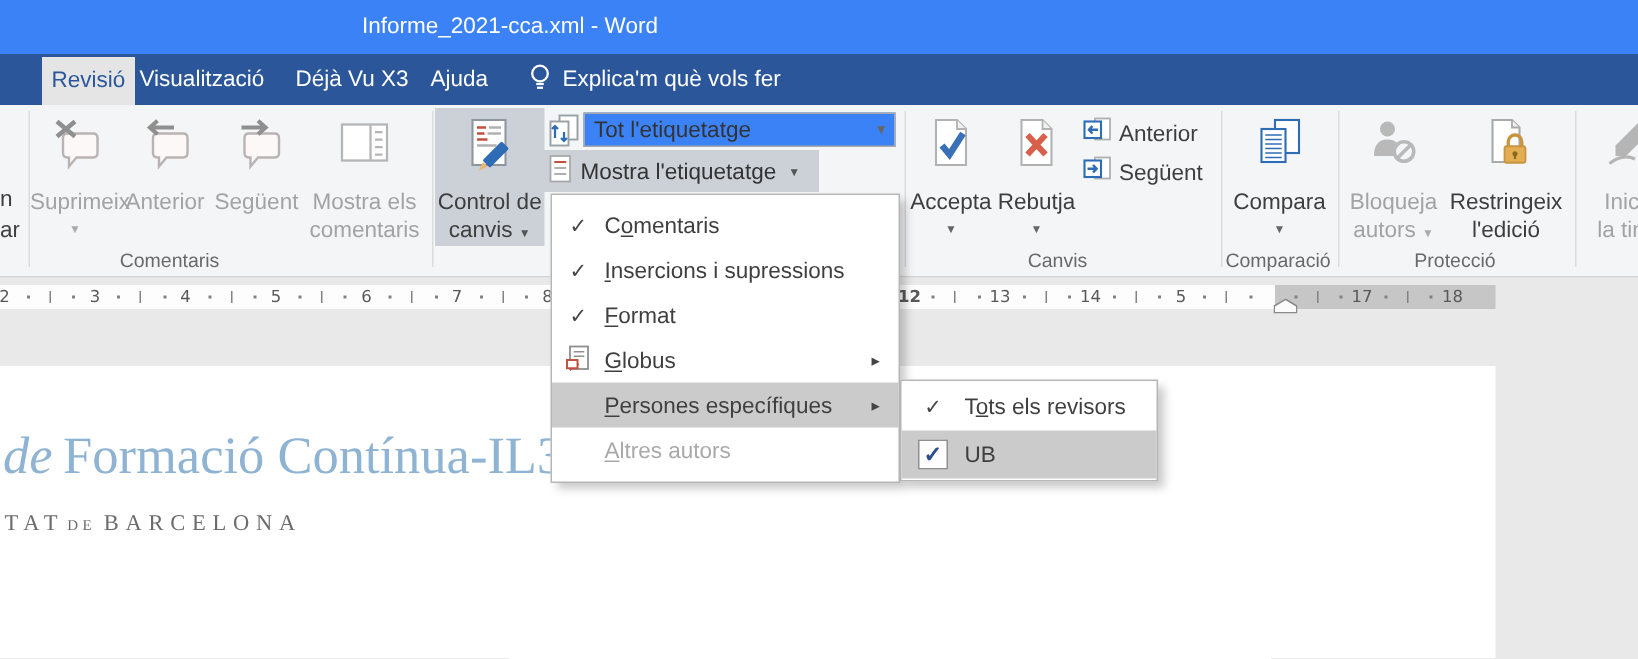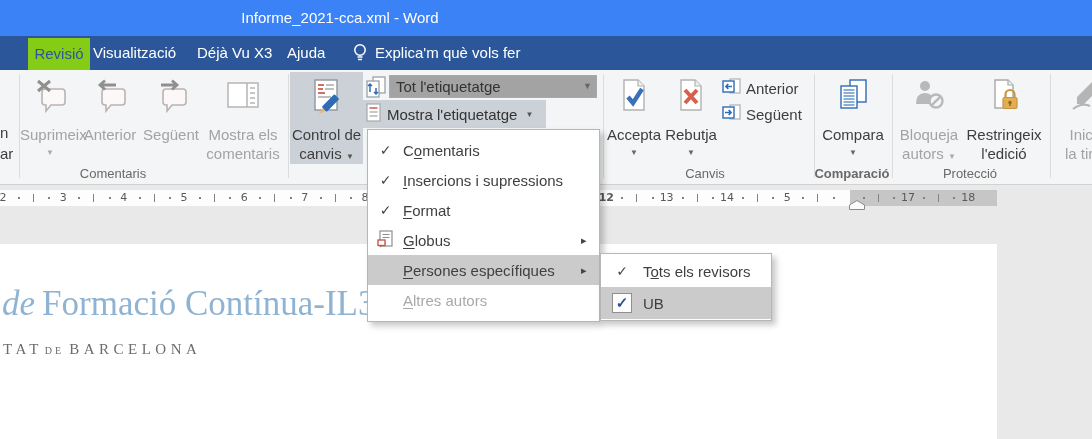--- a/index.html
+++ b/index.html
@@ -5,35 +5,35 @@
   html,body{margin:0;padding:0;background:#e9e9e9;}
   .app{position:relative;width:1092px;height:439px;overflow:hidden;background:#e9e9e9;
        font-family:"Liberation Sans",sans-serif;-webkit-font-smoothing:antialiased;}
   .abs{position:absolute;}
   
   .titlebar{position:absolute;left:0;top:0;width:1092px;height:36px;background:#3b82f6;}
   .title-text{position:absolute;left:0;top:9px;width:680px;text-align:center;color:#fff;font-size:15px;}
   
   .tabrow{position:absolute;left:0;top:36px;width:1092px;height:34px;background:#2b579a;color:#fff;font-size:15px;}
   .tab{position:absolute;top:0;height:34px;line-height:34px;white-space:nowrap;}
-  .tab.active{top:2px;height:32px;line-height:31px;background:#84cc16;color:#2b579a;text-align:center;}
+  .tab.active{top:2px;height:32px;line-height:31px;background:#e5e5e5;color:#2b579a;text-align:center;}
   .bulb{display:inline-block;vertical-align:-3px;margin-right:7px;}
   
   .ribbon{position:absolute;left:0;top:70px;width:1092px;height:114px;background:#f4f5f6;border-bottom:1px solid #d2d2d2;}
   .vsep{position:absolute;top:4px;height:104px;width:1px;background:#dcdcdc;}
   .grouplabel{position:absolute;top:96px;font-size:13px;color:#696969;text-align:center;white-space:nowrap;}
   .bigbtn{position:absolute;top:2px;height:92px;text-align:center;color:#3e3e3e;font-size:15px;}
   .bigbtn .ic{position:absolute;top:6px;left:0;width:100%;}
   .bigbtn .lbl{position:absolute;top:53px;left:0;width:100%;line-height:19px;white-space:nowrap;}
   .bigbtn .caret{position:absolute;top:76px;left:0;width:100%;font-size:8px;color:#666;}
   .bigbtn.dis{color:#a3a3a3;}
   .bigbtn.dis .caret{color:#ababab;}
   .pressed{background:#ccd1d8;}
   .clipped-frag{position:absolute;left:0;top:52px;width:13px;overflow:hidden;font-size:15px;line-height:21px;color:#3e3e3e;text-align:left;}
-  .combo{position:absolute;left:389px;top:5px;width:208px;height:23px;background:#a3a3a3;border:1px solid #a8a8a8;
+  .combo{position:absolute;left:389px;top:5px;width:208px;height:23px;background:#3b82f6;border:1px solid #a8a8a8;
          font-size:15px;color:#333;padding:0 20px 0 6px;box-sizing:border-box;font-family:"Liberation Sans",sans-serif;}
   .combo-arrow{position:absolute;left:583px;top:11px;font-size:9px;color:#666;}
   .markup-btn{position:absolute;left:360px;top:30px;width:186px;height:28px;display:flex;align-items:center;gap:6px;
               padding-left:6px;box-sizing:border-box;font-size:15px;color:#333;white-space:nowrap;}
   .markup-btn .caret2{font-size:8px;color:#555;margin-left:2px;}
   .smallbtn{position:absolute;display:flex;align-items:center;gap:5px;font-size:15px;color:#3e3e3e;white-space:nowrap;}
   
   .ruler-white{position:absolute;left:0;top:190px;width:850px;height:16px;background:#fdfdfd;}
   .ruler-gray{position:absolute;left:850px;top:190px;width:147px;height:16px;background:#c6c6c6;}
   .rnum{position:absolute;top:191px;transform:translateX(-50%);font-size:11px;color:#595959;font-family:"DejaVu Sans",sans-serif;}
@@ -222,21 +222,21 @@
               <line x1="8.5" y1="15" x2="19.5" y2="15"></line>
               <line x1="8.5" y1="18" x2="19.5" y2="18"></line>
               <line x1="8.5" y1="21" x2="19.5" y2="21"></line>
               <line x1="8.5" y1="24" x2="19.5" y2="24"></line>
               <line x1="8.5" y1="27" x2="19.5" y2="27"></line>
             </g>
           </svg></span>
       <span class="lbl">Compara</span>
       <span class="caret">▼</span>
     </div>
-    <div class="grouplabel" style="left:812px;width:80px;font-weight:bold;">Comparació</div>
+    <div class="grouplabel" style="left:812px;width:80px;">Comparació</div>
     <div class="vsep" style="left:892px;"></div>
 
     <div class="bigbtn dis" style="left:898px;width:62px;">
       <span class="ic"><svg width="34" height="34" viewBox="0 0 34 34">
             <circle cx="13" cy="8" r="5" fill="#b9b9b9"></circle>
             <path d="M4 26 q0-11 9-11 q9 0 9 11 z" fill="#b9b9b9"></path>
             <circle cx="24" cy="23" r="6.5" fill="#f4f5f6" stroke="#b9b9b9" stroke-width="2.4"></circle>
             <line x1="19.8" y1="27.2" x2="28.2" y2="18.8" stroke="#b9b9b9" stroke-width="2.4"></line>
           </svg></span>
       <span class="lbl">

